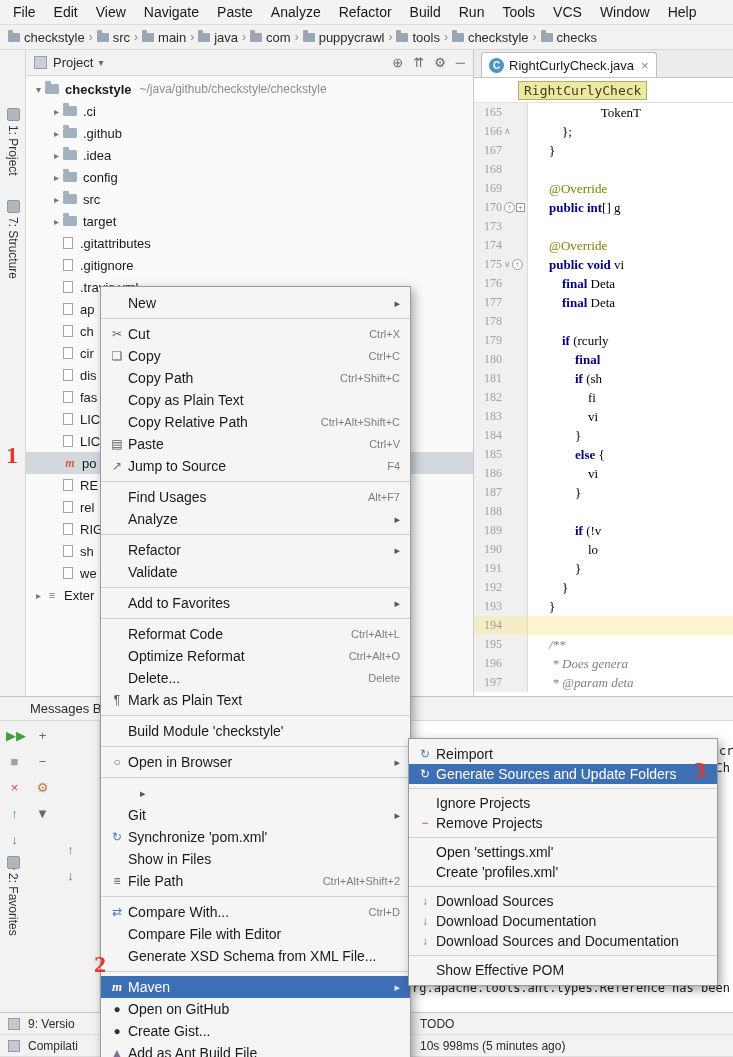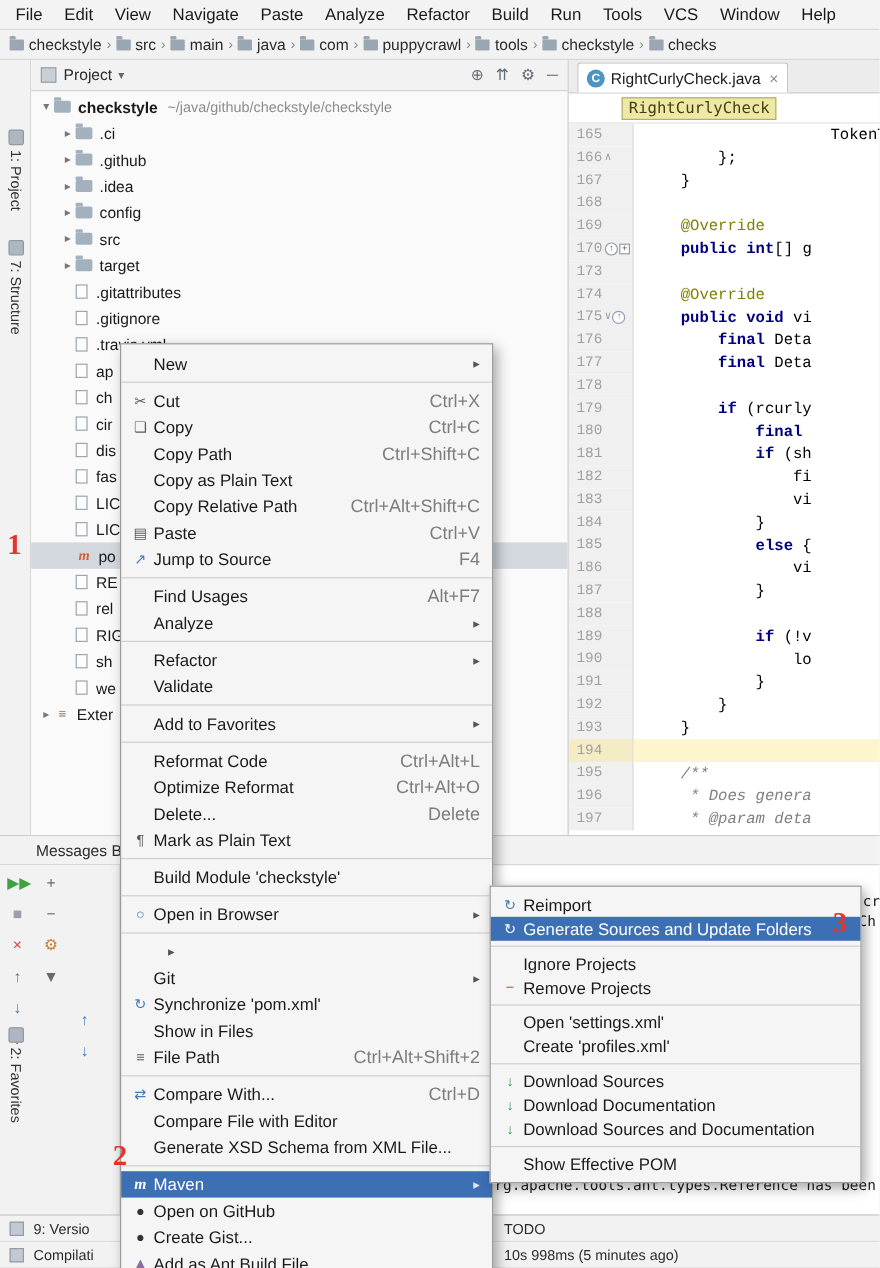--- a/index.html
+++ b/index.html
@@ -54,21 +54,21 @@
 .editor{position:absolute;left:473px;top:50px;width:260px;height:646px;background:#fff;border-left:1px solid #c9c9c9}
 .tabbar{height:28px;background:#ececec;border-bottom:1px solid #c6c6c6;display:flex;align-items:flex-end}
 .tab{display:inline-flex;align-items:center;height:25px;margin-left:7px;padding:0 7px;background:#fff;
   border:1px solid #bdbdbd;border-bottom:none;border-radius:3px 3px 0 0}
 .cls-ic{width:15px;height:15px;border-radius:50%;background:#4f93c5;color:#fff;font:bold 10px "Liberation Sans",sans-serif;
   line-height:15px;text-align:center;margin-right:5px;flex:none}
 .tab-close{color:#888;margin-left:7px;font-size:13px}
 .crumbs2{height:25px;background:#fff;border-bottom:1px solid #e3e3e3;display:flex;align-items:center;padding-left:44px}
 .hl-box{font-family:"DejaVu Sans Mono",monospace;font-size:13px;padding:1px 5px;background:#ede8a6;
   border:1px solid #b5ae60;color:#44400e}
-.code{font-family:Liberation Mono, monospace;font-size:13px;line-height:19px}
+.code{font-family:Liberation Serif, serif;font-size:13px;line-height:19px}
 .cl{height:19px;display:flex}
 .gut{width:54px;flex:none;background:#f0f0f0;border-right:1px solid #dcdcdc;display:flex;align-items:center}
 .gnum{width:28px;text-align:right;color:#a0a0a0;font-size:12px}
 .gmarks{width:24px;display:flex;align-items:center;justify-content:flex-start;gap:1px;padding-left:2px}
 .gfold{color:#9a9a9a;font-size:9px}
 .ovr{width:11px;height:11px;border:1px solid #8aa0b8;border-radius:50%;color:#5b7fa6;font-size:8px;line-height:9px;text-align:center;background:#fff}
 .gbox{width:9px;height:9px;border:1px solid #9a9a9a;font-size:8px;line-height:7px;text-align:center;color:#666;background:#fff}
 .ctext{flex:1;white-space:pre;padding-left:8px;overflow:hidden}
 .tk-k{color:#000080;font-weight:bold}
 .tk-a{color:#808000}
@@ -98,21 +98,21 @@
 
 .menu{position:absolute;background:#f5f5f5;border:1px solid #9b9b9b;box-shadow:3px 4px 10px rgba(0,0,0,.35);
   padding:5px 0;z-index:50;font-size:14px}
 #context-menu{left:100px;top:286px;width:311px}
 #maven-submenu{left:408px;top:738px;width:310px;z-index:60}
 .menu-item{height:22px;display:flex;align-items:center;padding:0 10px 0 5px;white-space:nowrap}
 #maven-submenu .menu-item{height:20px}
 .mic{width:22px;min-width:22px;text-align:center;font-size:12px;color:#5a5a5a}
 [data-name="maven-icon"]{font-family:"Liberation Serif",serif;font-style:italic;font-weight:bold;font-size:13px}
 .mlabel{flex:1;overflow:hidden}
-.mshort{color:#7d7d7d;font-size:15px;margin-left:16px}
+.mshort{color:#7d7d7d;font-size:11px;margin-left:16px}
 .marrow{margin-left:12px;color:#555;font-size:11px}
 .menu-sep{height:1px;background:#cfcfcf;margin:4px 0}
 .menu-item.msel{background:#3d6fb5;color:#fff}
 .menu-item.msel .mshort,.menu-item.msel .marrow{color:#dfe8f6}
 .menu-item.msel .mic{color:#fff !important}
 
 
 .ann{position:absolute;z-index:100;color:#e5342a;font:bold 24px "Liberation Serif",serif}
 </style>
 </head>

